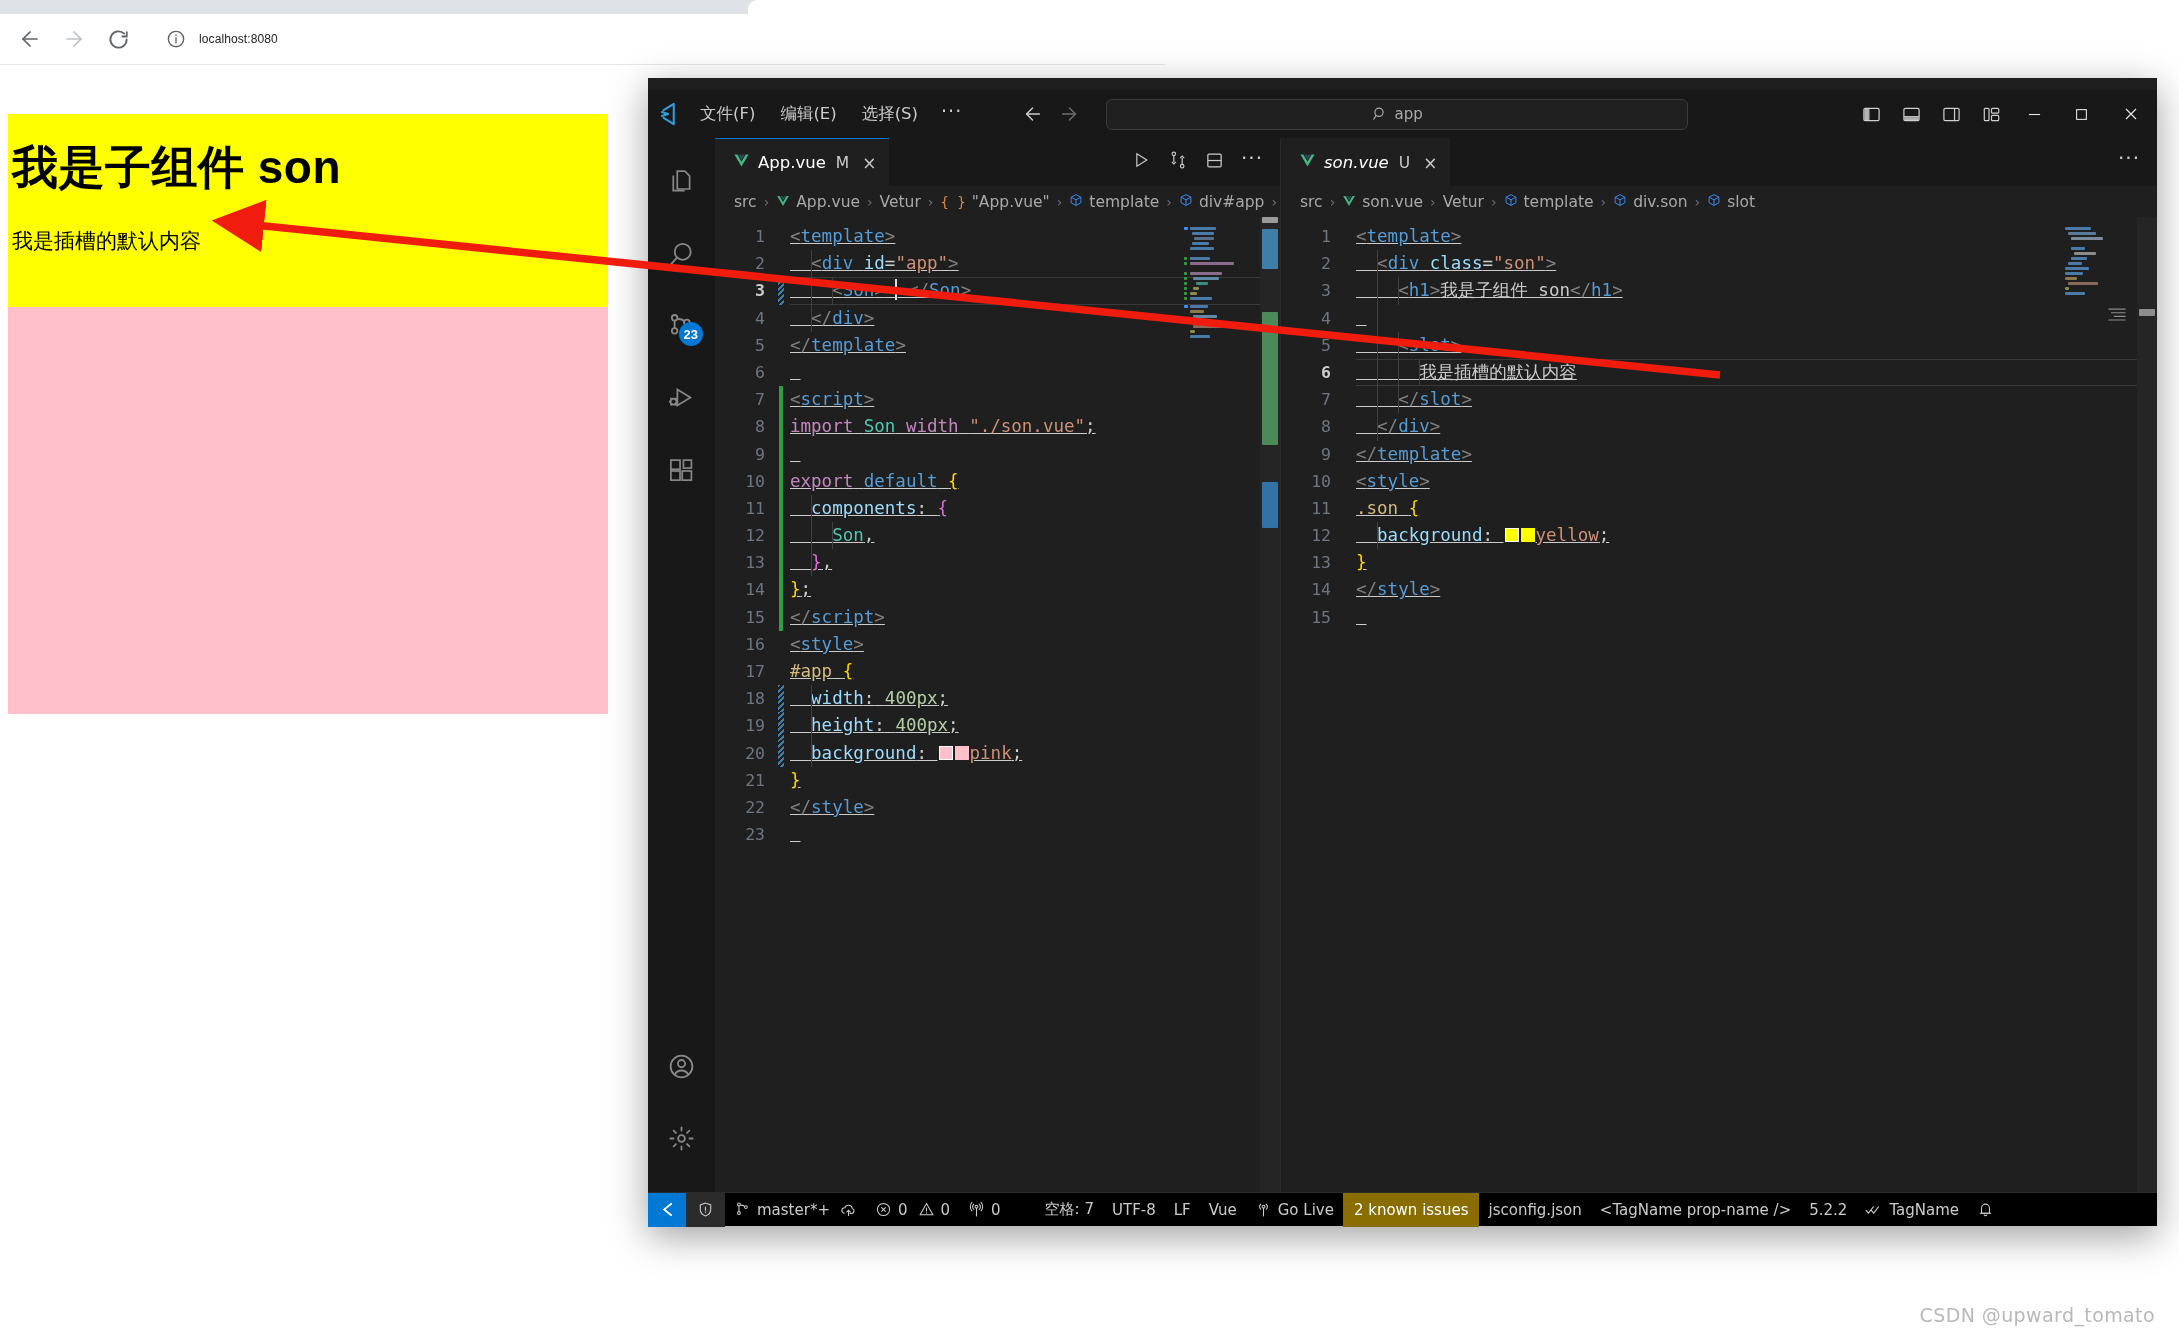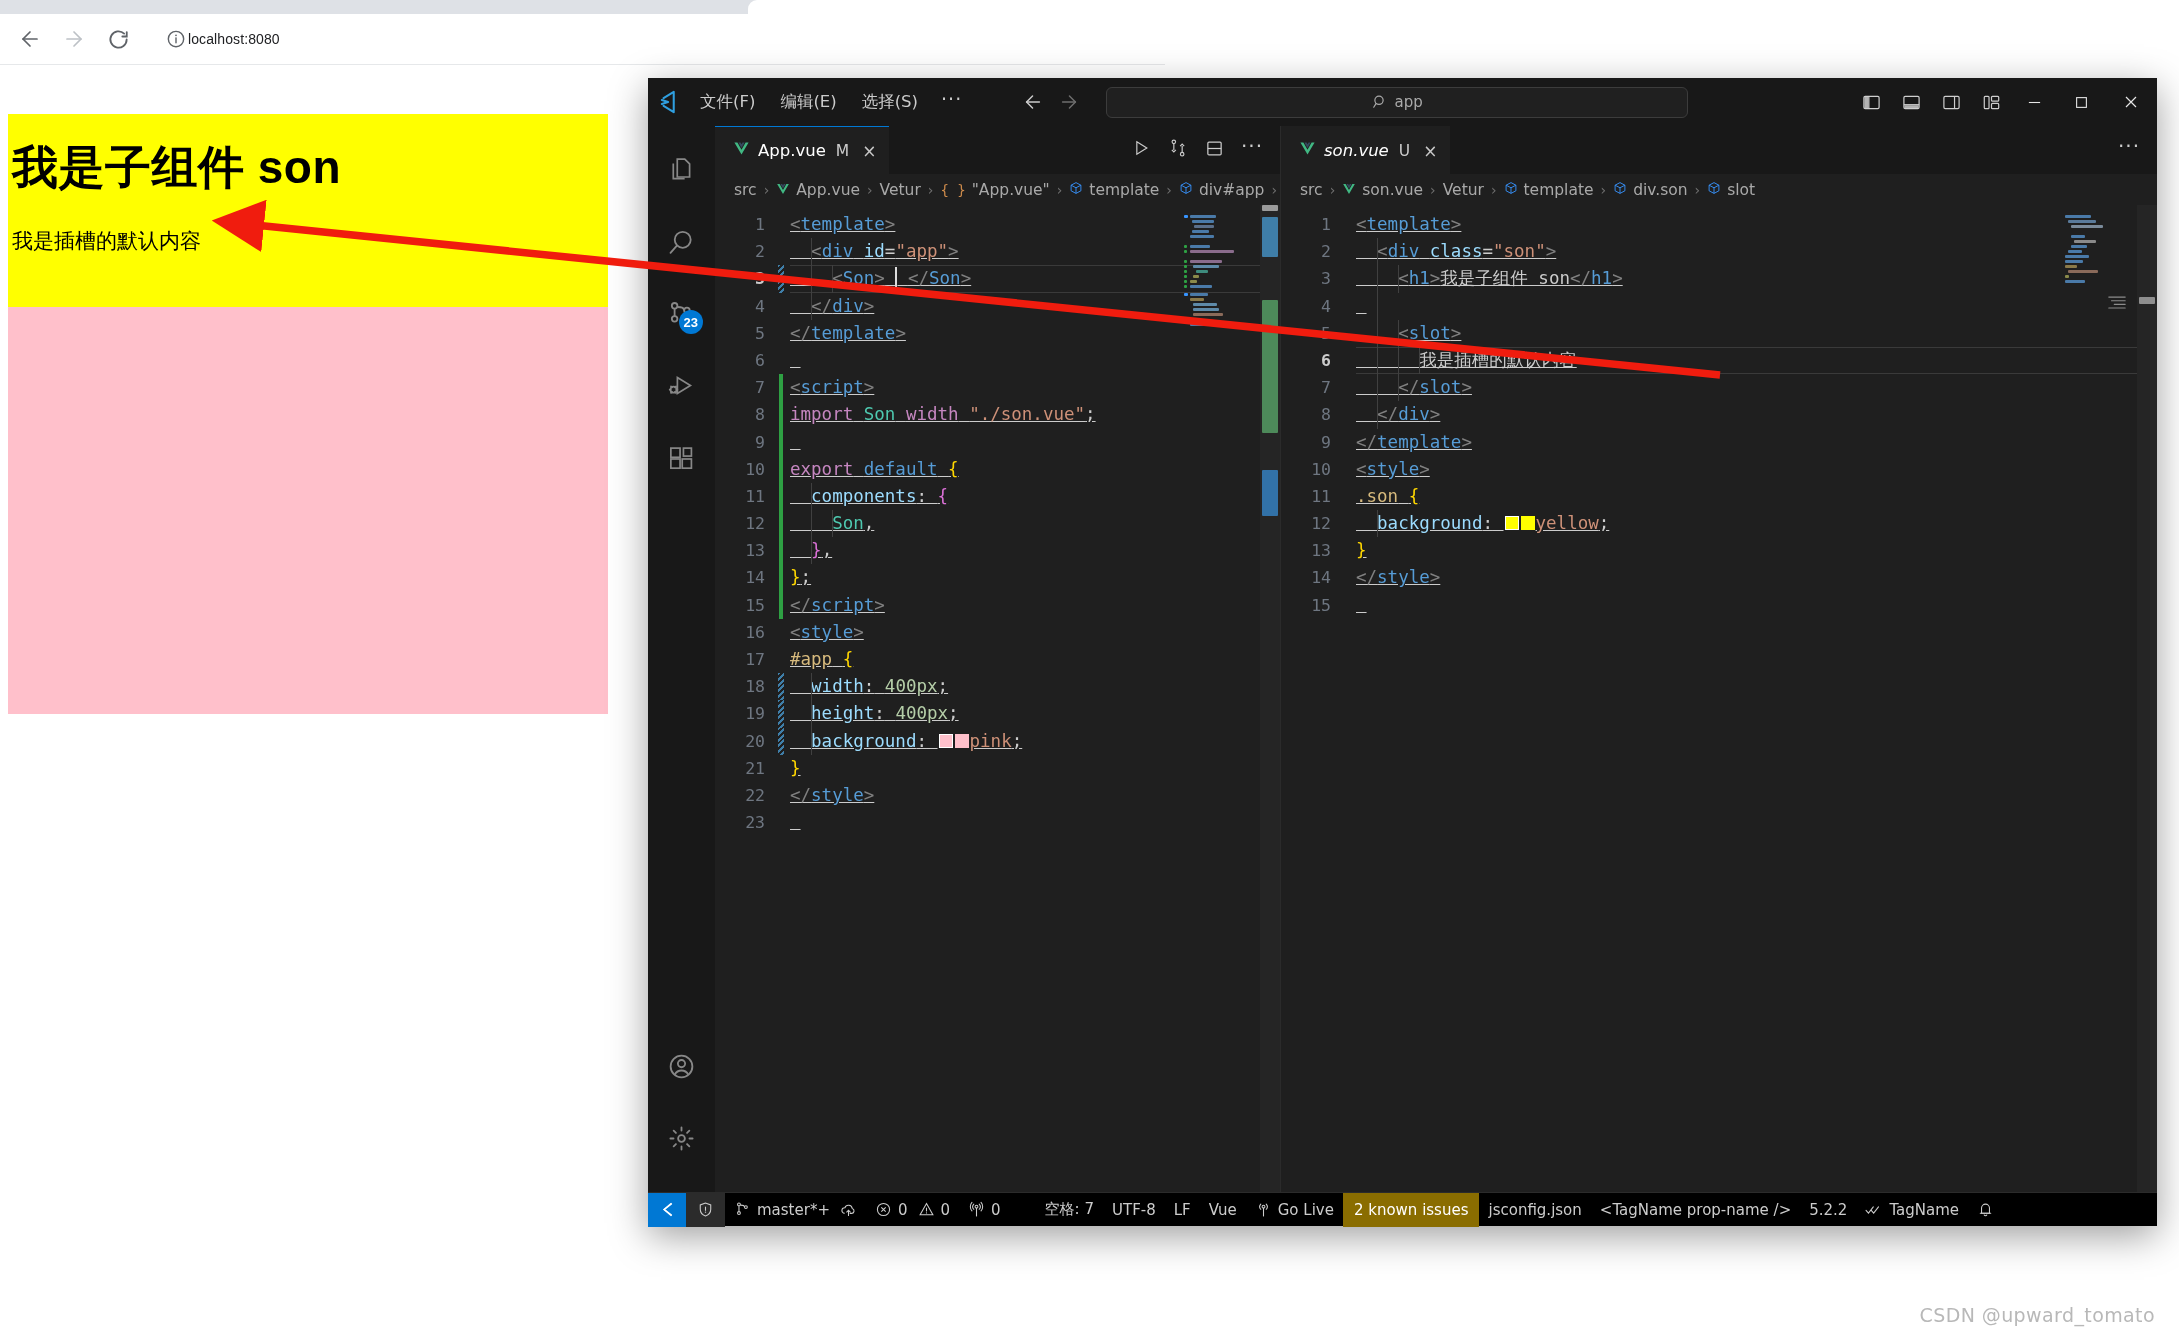--- a/index.html
+++ b/index.html
@@ -43,21 +43,21 @@
     margin-left: 14px; height: 34px; flex: 1 1 auto; margin-right: 24px;
     background: #ffffff; border-radius: 17px;
     display: flex; align-items: center; padding-left: 10px;
   }
   #omnibox .info-icon {
     width: 24px; height: 24px; border-radius: 50%;
     display: flex; align-items: center; justify-content: center;
     color: #5f6368; flex: 0 0 auto;
   }
   #omnibox .url-text {
-    font-size: 14px; color: #202124;
+    margin-left: 11px; font-size: 12px; color: #202124;
     letter-spacing: .1px; white-space: nowrap;
   }
   #browser-divider {
     position: absolute; left: 0; top: 64px; width: 1165px; height: 1px;
     background: #e6e8ea;
   }
 
   
   #page-viewport {
     position: absolute; left: 0; top: 65px; width: 1165px; height: 1273px;
@@ -99,21 +99,21 @@
     position: absolute; left: 648px; top: 78px; width: 1509px; height: 1148px;
     background: #1e1e1e;
     box-shadow: 0 10px 36px rgba(0,0,0,.38);
     font-family: "DejaVu Sans", "Liberation Sans", sans-serif;
     color: #cccccc; z-index: 20;
     display: flex; flex-direction: column;
   }
   
   #vs-titlebar {
     height: 48px; background: #181818; display: flex; align-items: center;
-    flex: 0 0 auto; position: relative;
+    flex: 0 0 auto; position: relative; margin-top: 12px;
   }
   #vs-logo { width: 48px; display: flex; align-items: center; justify-content: center; }
   #vs-menu { display: flex; align-items: center; gap: 21px; padding-left: 2px; }
   #vs-menu .menu-item {
     font-size: 16.5px; color: #cccccc; white-space: nowrap;
     padding: 3px 2px;
   }
   #vs-menu .menu-more { font-size: 19px; color: #cccccc; letter-spacing: 1px; padding-bottom: 7px; }
   #vs-navbtns { display: flex; align-items: center; gap: 6px; margin-left: 56px; }
   .vs-arrow { width: 30px; height: 30px; display:flex; align-items:center; justify-content:center; color:#cccccc; }

